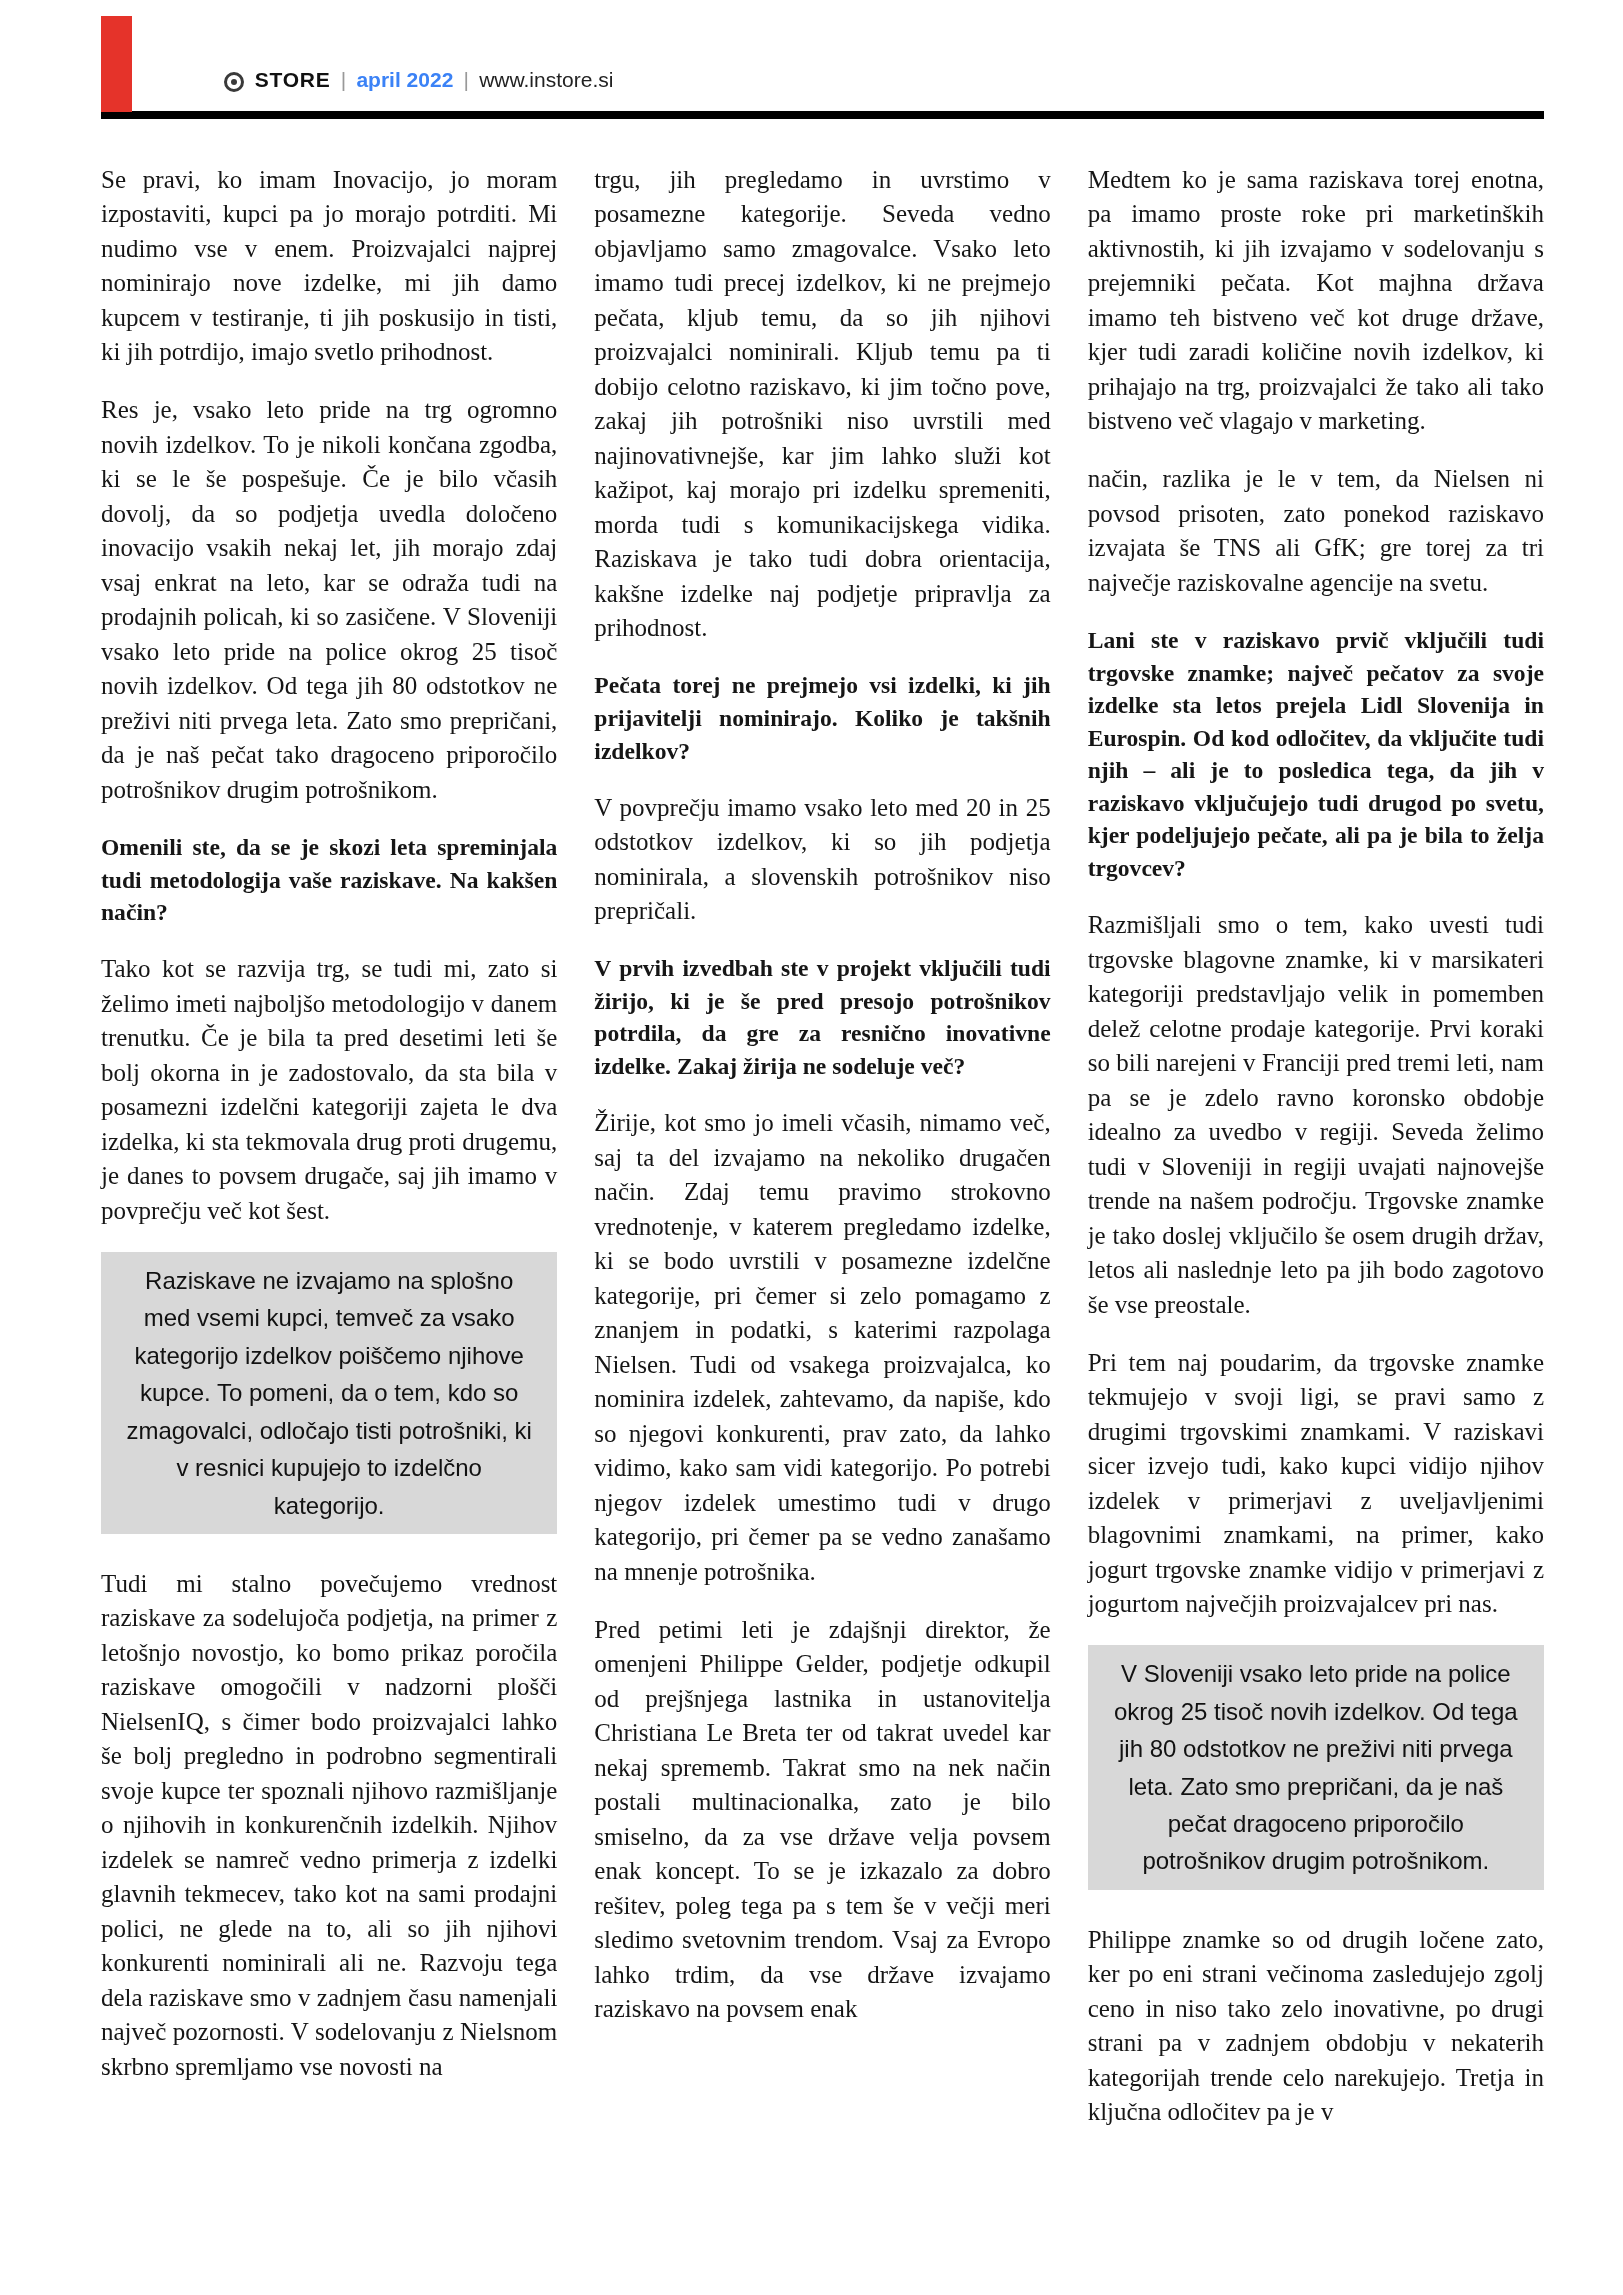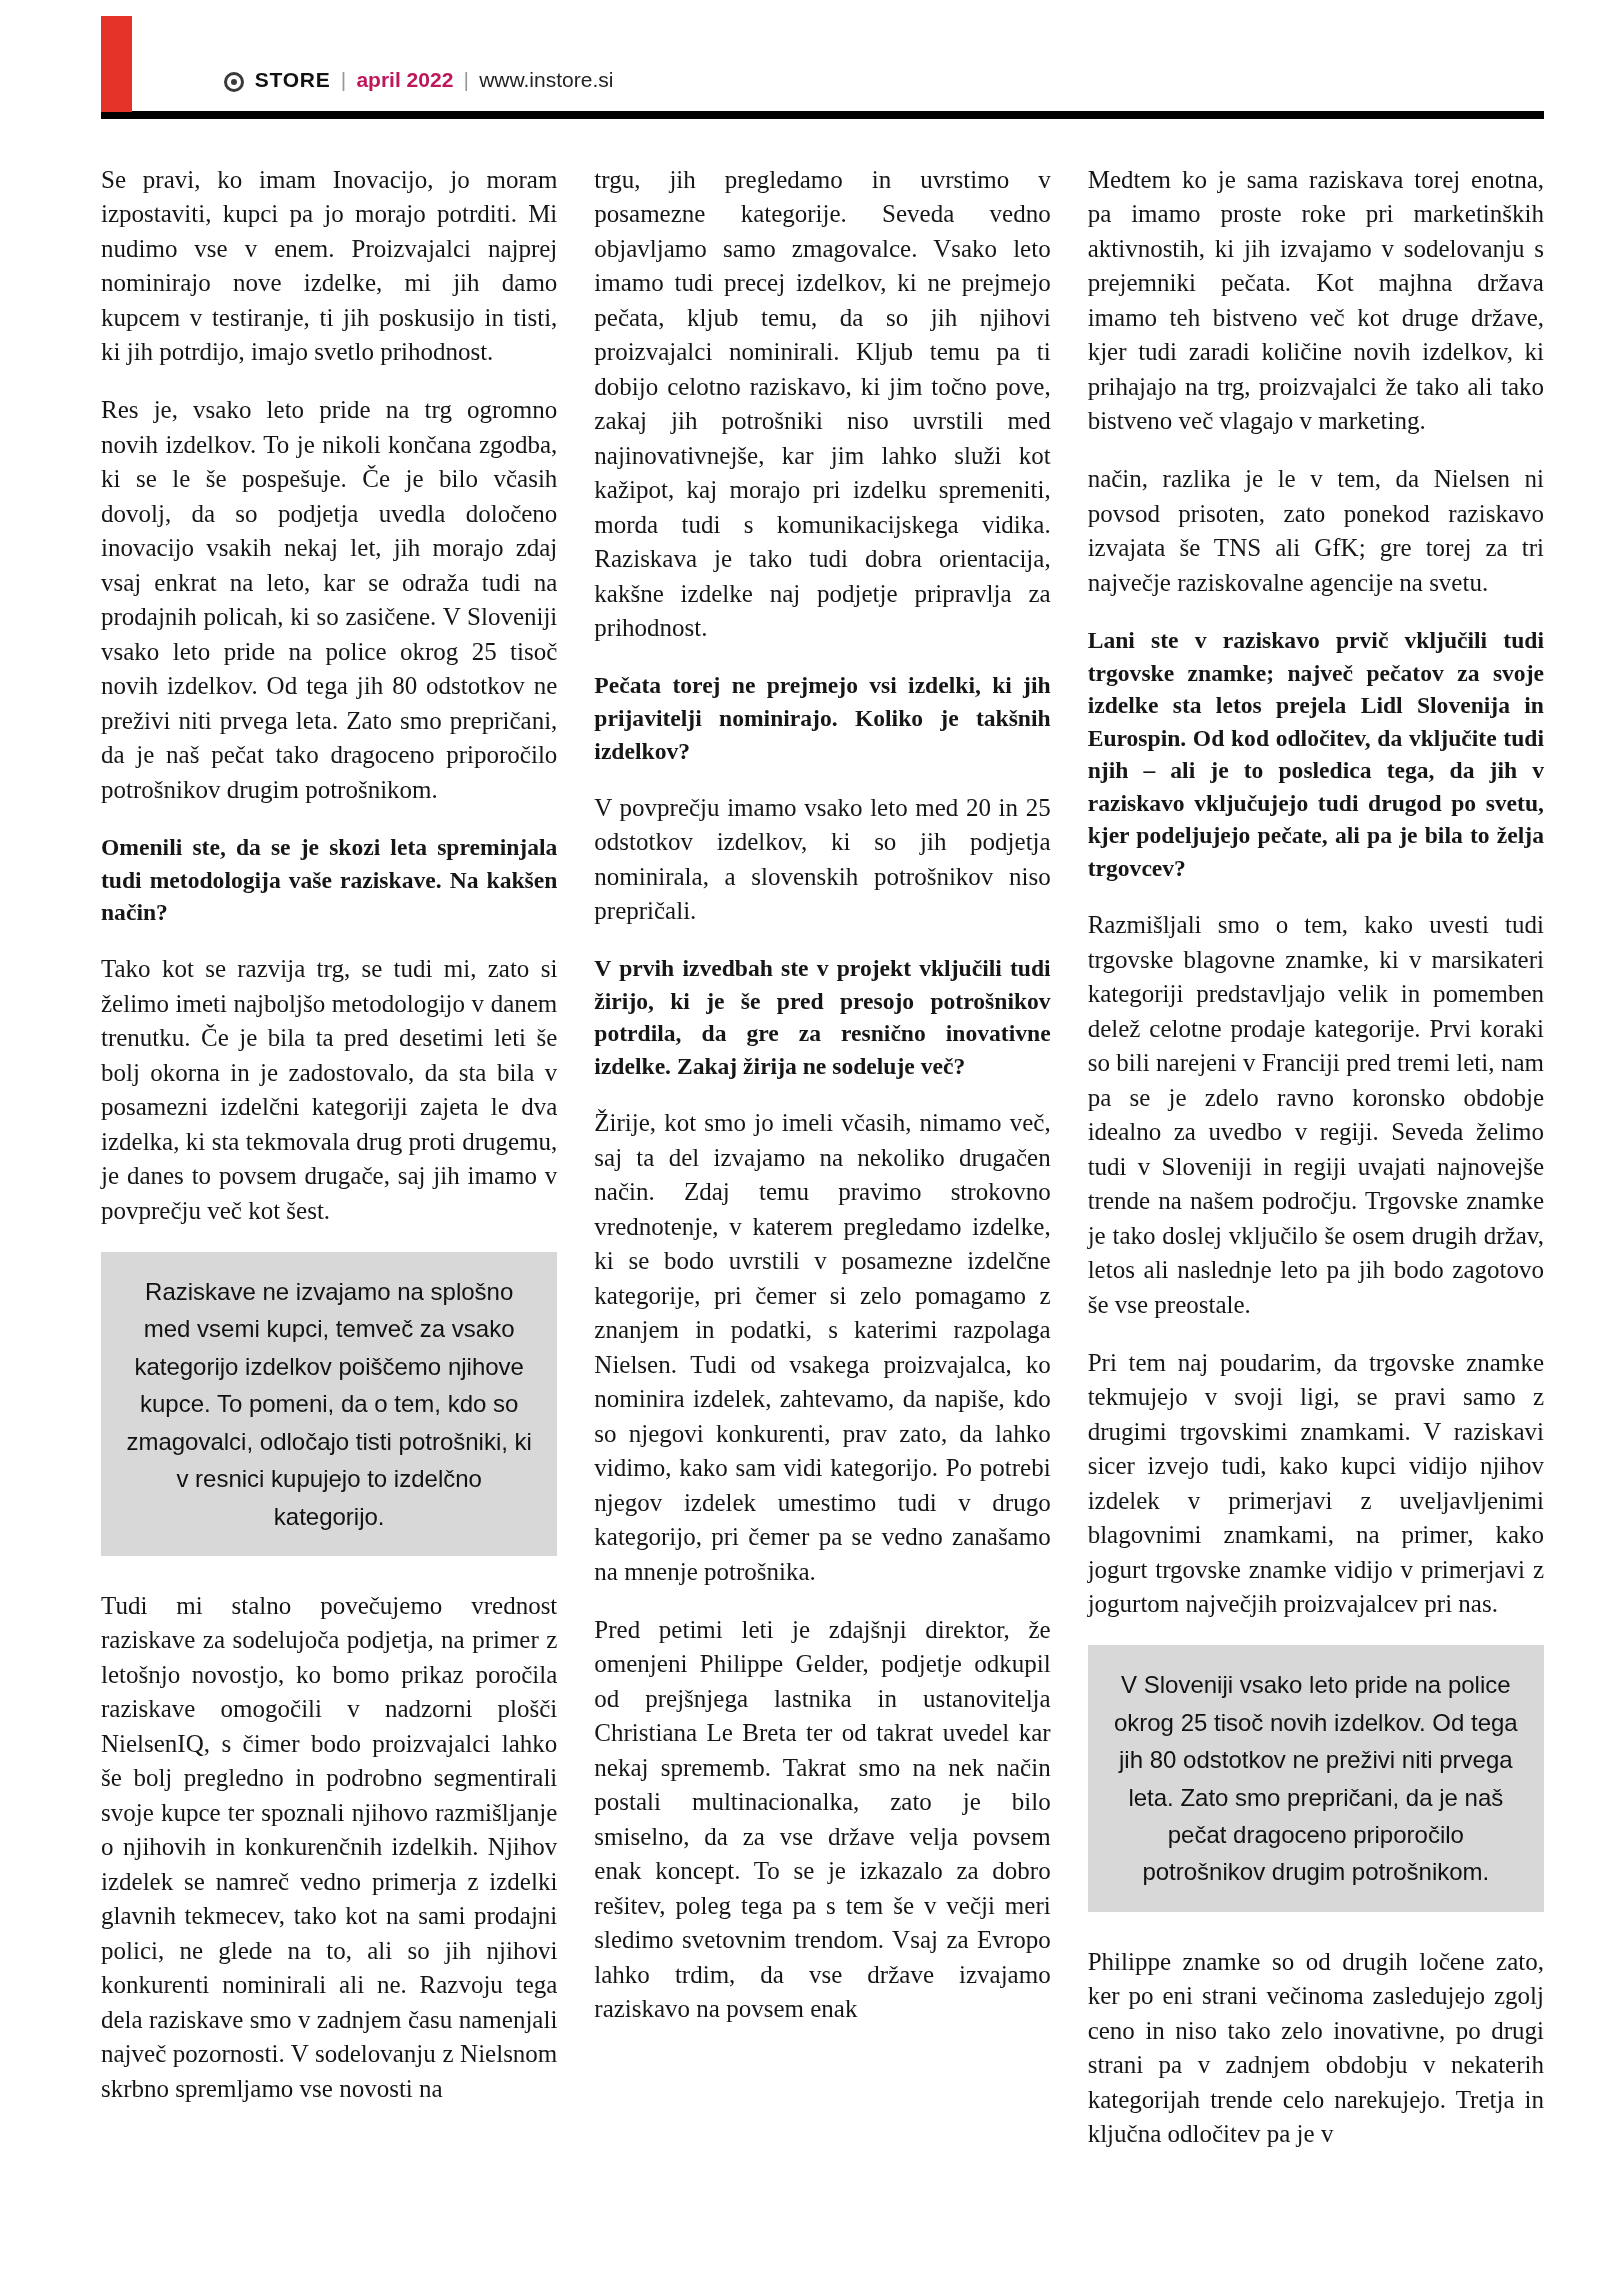--- a/index.html
+++ b/index.html
@@ -51,21 +51,21 @@
     content: "";
     position: absolute;
     left: 50%; top: 50%;
     width: 6.3px; height: 6.3px;
     margin: -3.1px 0 0 -3.1px;
     background: #3a3a3a;
     border-radius: 50%;
   }
   .brand { font-weight: bold; letter-spacing: 0.8px; color: #111; }
   .sep { color: #999; font-weight: normal; }
-  .issue { font-weight: bold; color: #be185d; }
+  .issue { font-weight: bold; color: #3b82f6; }
   .website { font-weight: normal; color: #222; }
   .section-title {
     margin: 27px 0 0;
     padding: 0 79px 0 101px;
     font-family: "Liberation Sans", sans-serif;
     font-size: 46px;
     font-weight: bold;
     color: #0e0e0e;
     letter-spacing: 0.4px;
   }
@@ -92,21 +92,21 @@
     text-align: justify;
     font-weight: bold;
     margin: 0 0 23.6px;
   }
   .pullquote {
     background: #d8d8d8;
     font-family: "Liberation Sans", sans-serif;
     font-size: 24px;
     line-height: 1.56;
     text-align: center;
-    padding: 21px 22px;
+    padding: 10px 22px;
     margin: 6.3px 0 33px;
     color: #111;
   }
 </style>
 </head>
 <body>
 
 <div class="page">
 
   <div class="red-tab"></div>

